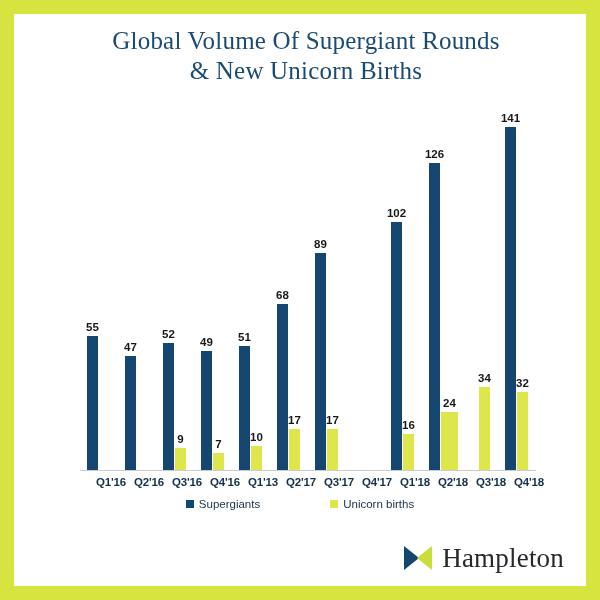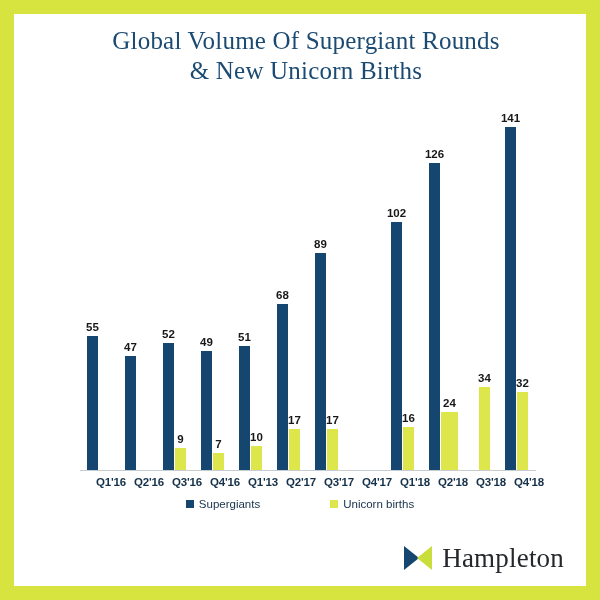--- a/index.html
+++ b/index.html
@@ -211,21 +211,21 @@
             <span class="val">89</span>
           </div>
           <div class="bar unicorn" style="height: 41.3816px;">
             <span class="val">17</span>
           </div>
         </div>
         <div class="group" style="left: 311px;">
           <div class="bar supergiant" style="height: 248.289px;">
             <span class="val">102</span>
           </div>
-          <div class="bar unicorn" style="height: 43px; text-align: center;">
+          <div class="bar unicorn" style="height: 36px; text-align: center;">
             <span class="val">16</span>
           </div>
         </div>
         <div class="group" style="left: 349px;">
           <div class="bar supergiant" style="height: 306.711px;">
             <span class="val">126</span>
           </div>
           <div class="bar unicorn" style="height: 58.4211px; padding-left: 17px;">
             <span class="val">24</span>
           </div>

